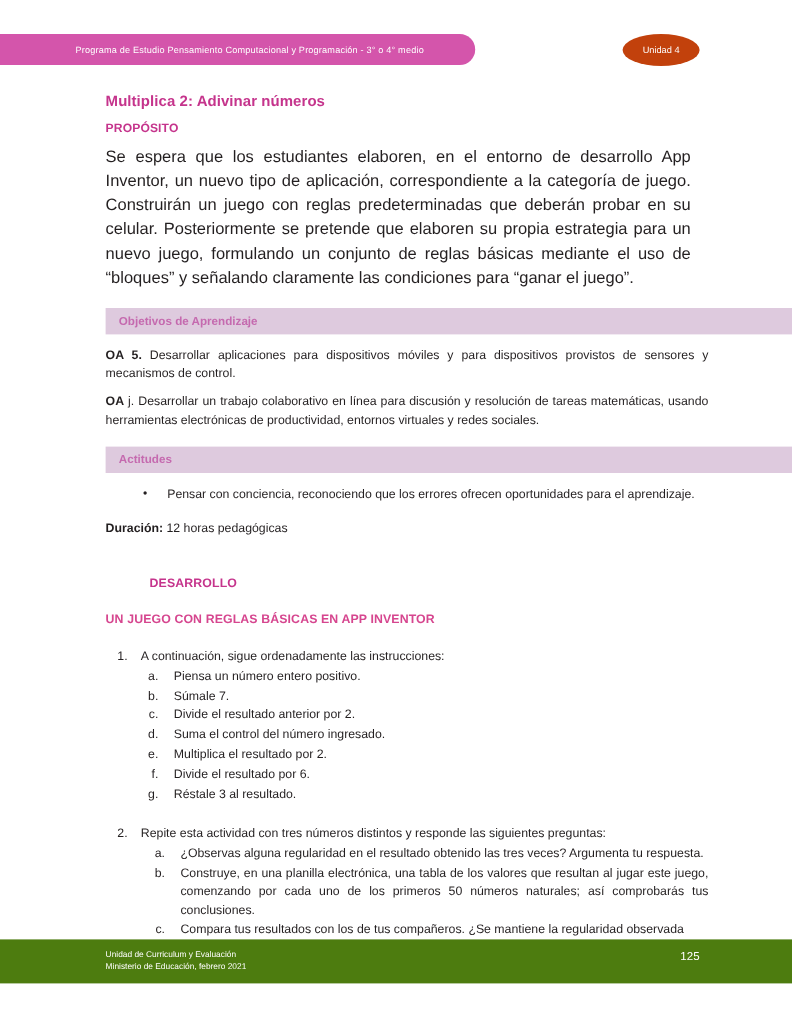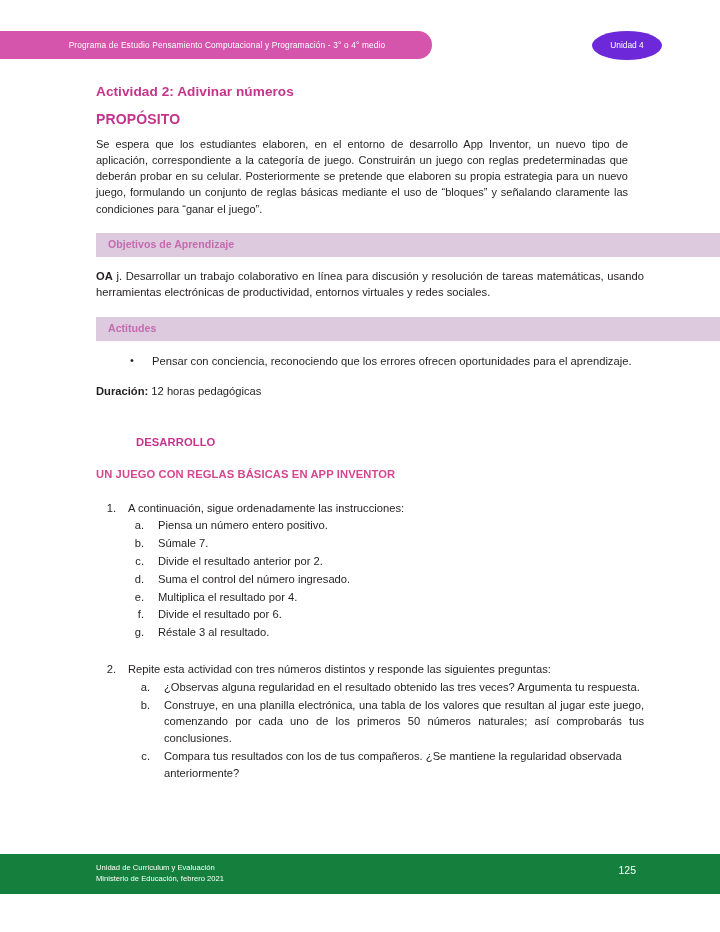--- a/index.html
+++ b/index.html
@@ -42,25 +42,25 @@
   }
   .header-band-text {
     color: #ffffff;
     font-size: 8.3px;
     letter-spacing: 0.02em;
     white-space: nowrap;
     line-height: 1;
   }
   .unit-badge {
     position: absolute;
-    left: 592px;
+    left: 566px;
     top: 0px;
     width: 70px;
     height: 29px;
-    background: #6d28d9;
+    background: #c2410c;
     border-radius: 50%;
     display: flex;
     align-items: center;
     justify-content: center;
   }
   .unit-badge-text {
     color: #ffffff;
     font-size: 8.4px;
     white-space: nowrap;
     line-height: 1;
@@ -84,29 +84,29 @@
   h1.activity-title {
     margin: 0 0 12px 0;
     font-size: 13.6px;
     font-weight: bold;
     color: #c5348c;
     letter-spacing: 0.005em;
   }
 
   h2.section-kicker {
     margin: 0 0 9px 0;
-    font-size: 14px;
+    font-size: 11px;
     font-weight: bold;
     color: #c5348c;
     letter-spacing: 0.01em;
   }
 
   p.body-text {
     margin: 0 16px 10px 0;
-    font-size: 11px;
+    font-size: 15px;
     line-height: 1.47;
     text-align: justify;
     color: #231f20;
   }
 
   .band-heading {
     background: #decade;
     width: 628px;
     height: 24px;
     display: flex;
@@ -231,21 +231,21 @@
 
   .group-gap { margin-top: 20px; }
 
   
   .footer-band {
     position: absolute;
     left: 0;
     bottom: 38px;
     width: 720px;
     height: 40px;
-    background: #15803d;
+    background: #4d7c0f;
   }
   .footer-left {
     position: absolute;
     left: 96px;
     top: 9px;
     color: #ffffff;
     font-size: 7.6px;
     line-height: 1.42;
   }
   .footer-page {
@@ -266,30 +266,33 @@
     <div class="header-band">
       <span class="header-band-text">Programa de Estudio Pensamiento Computacional y Programación - 3° o 4° medio</span>
     </div>
     <div class="unit-badge">
       <span class="unit-badge-text">Unidad 4</span>
     </div>
   </div>
 
   <div class="content">
 
-    <h1 class="activity-title">Actividad 2: Adivinar números</h1>
+    <h1 class="activity-title">Multiplica 2: Adivinar números</h1>
 
     <h2 class="section-kicker">PROPÓSITO</h2>
 
     <p class="body-text">Se espera que los estudiantes elaboren, en el entorno de desarrollo App Inventor, un nuevo tipo de aplicación, correspondiente a la categoría de juego. Construirán un juego con reglas predeterminadas que deberán probar en su celular. Posteriormente se pretende que elaboren su propia estrategia para un nuevo juego, formulando un conjunto de reglas básicas mediante el uso de “bloques” y señalando claramente las condiciones para “ganar el juego”.</p>
 
     <div class="band-heading">
       <span class="band-heading-text">Objetivos de Aprendizaje</span>
     </div>
 
+    <p class="oa-line">
+      <span class="oa-label">OA 5.</span><span> <span>Desarrollar aplicaciones para dispositivos móviles y para dispositivos provistos de sensores y mecanismos de control.</span></span>
+    </p>
 
     <p class="oa-line">
       <span class="oa-label">OA</span><span> j.</span> <span>Desarrollar un trabajo colaborativo en línea para discusión y resolución de tareas matemáticas, usando herramientas electrónicas de productividad, entornos virtuales y redes sociales.</span>
     </p>
 
     <div class="band-heading">
       <span class="band-heading-text">Actitudes</span>
     </div>
 
     <ul class="bullets">
@@ -319,21 +322,21 @@
           <li>
             <span class="num">c.</span>
             <span class="item-text">Divide el resultado anterior por 2.</span>
           </li>
           <li>
             <span class="num">d.</span>
             <span class="item-text">Suma el control del número ingresado.</span>
           </li>
           <li>
             <span class="num">e.</span>
-            <span class="item-text">Multiplica el resultado por 4.</span>
+            <span class="item-text">Multiplica el resultado por 2.</span>
           </li>
           <li>
             <span class="num">f.</span>
             <span class="item-text">Divide el resultado por 6.</span>
           </li>
           <li>
             <span class="num">g.</span>
             <span class="item-text">Réstale 3 al resultado.</span>
           </li>
         </ol>

